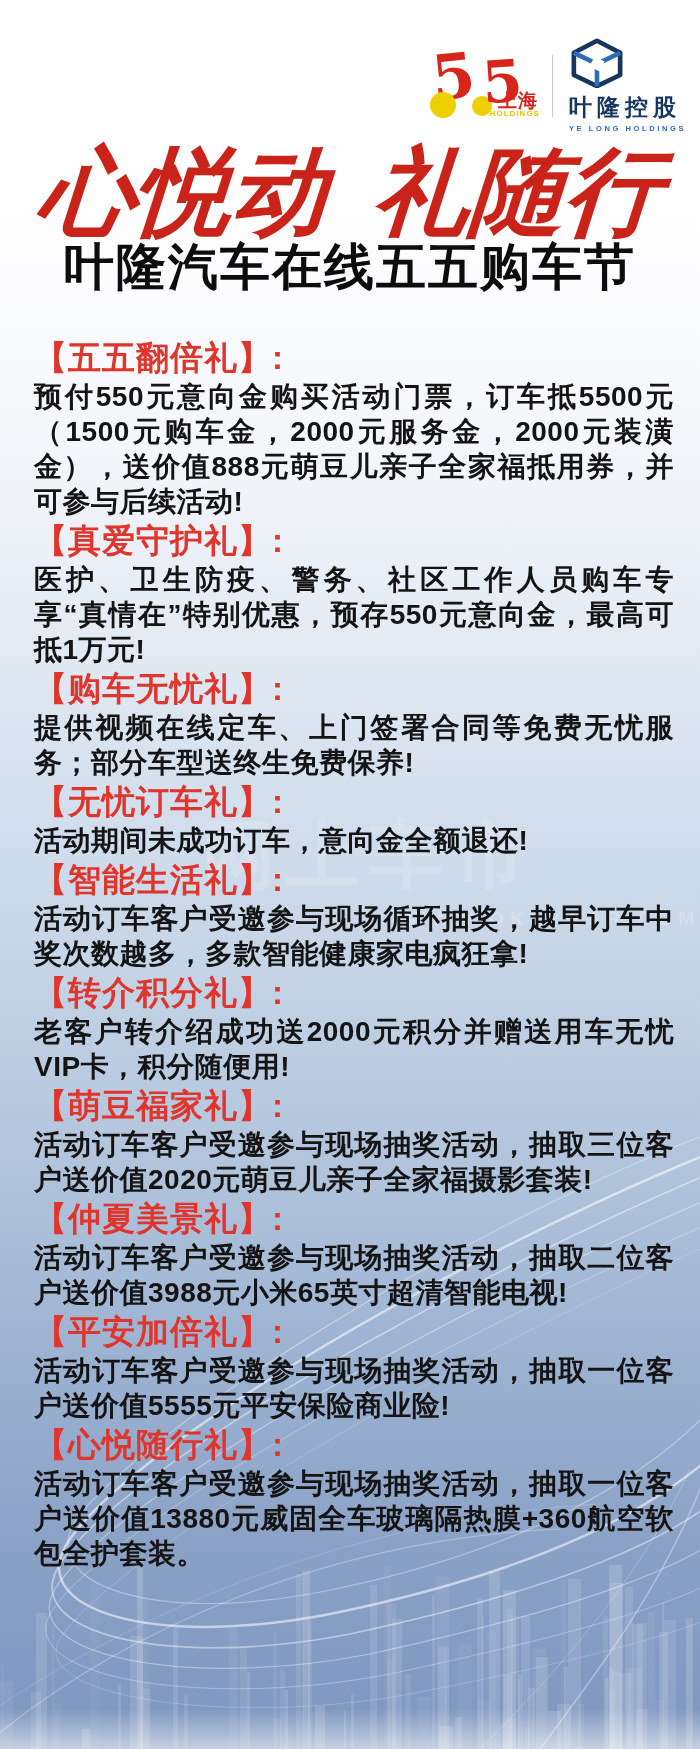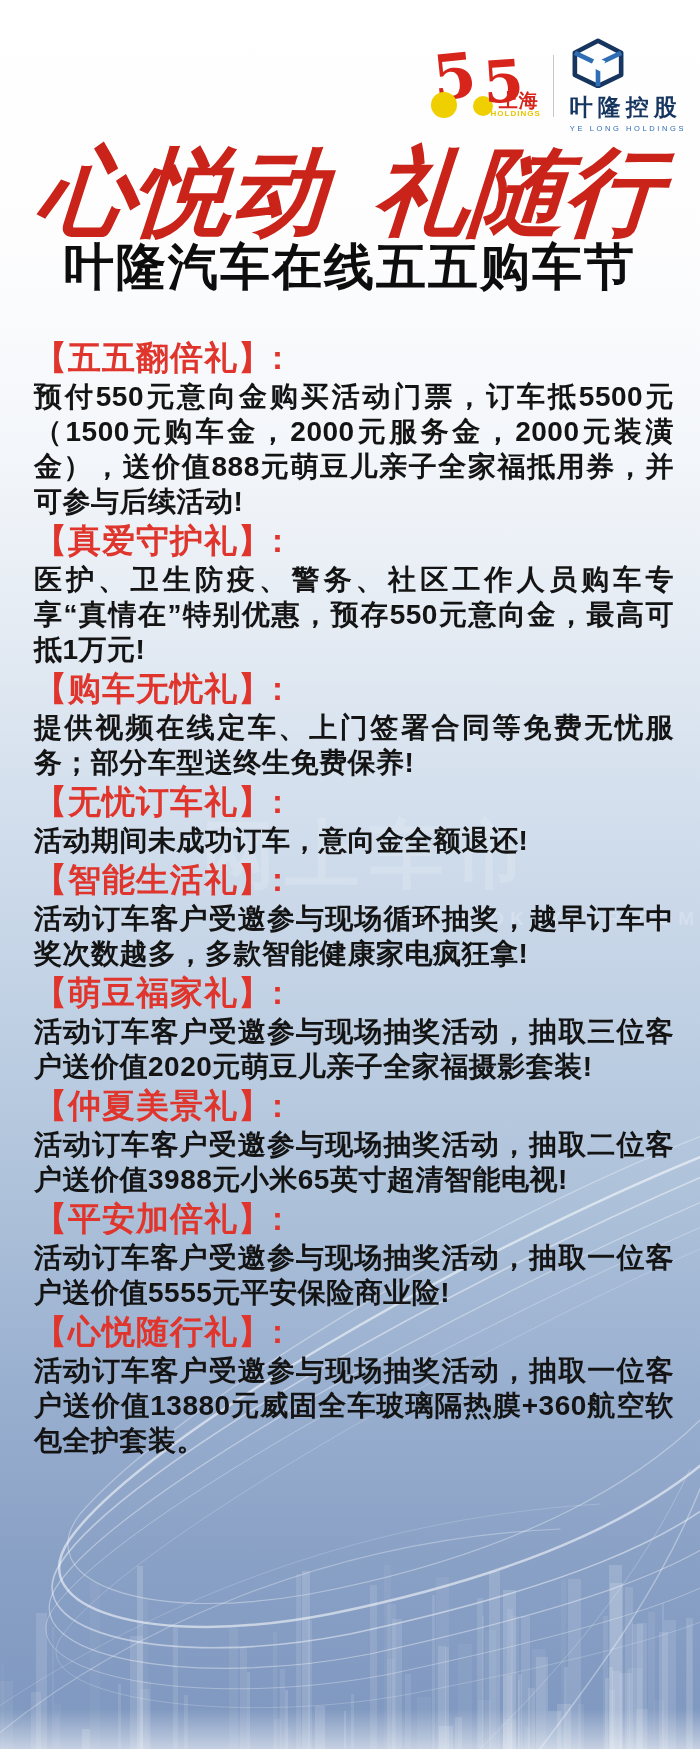--- a/index.html
+++ b/index.html
@@ -26,21 +26,21 @@
   .five.right{font-size:58px;top:2px;left:52px;transform:rotate(-4deg);}
   .dot{position:absolute;border-radius:50%;background:#f0cf00;}
   .dot.d1{width:26px;height:26px;left:0px;top:46px;}
   .dot.d3{width:20px;height:20px;left:42px;top:50px;background:#f0cf00;}
   .city-cn{position:absolute;right:-2px;top:42px;color:#d8251c;font-size:19px;font-weight:900;letter-spacing:1px;}
   .city-en{position:absolute;right:-4px;top:63px;color:#e8c400;font-size:8px;font-weight:700;letter-spacing:1px;}
   .logo-divider{width:1px;height:62px;background:#c7c7c7;}
   .yelong{display:flex;flex-direction:column;align-items:flex-start;}
   .cube{width:56px;height:50px;}
   .company-cn{margin-top:4px;color:#16355f;font-size:23px;font-weight:700;letter-spacing:5px;white-space:nowrap;}
-  .company-en{margin-top:1px;color:#2f6eb5;font-size:7.5px;font-weight:400;letter-spacing:2.6px;white-space:nowrap;}
+  .company-en{margin-top:1px;color:#2f6eb5;font-size:7.5px;font-weight:700;letter-spacing:2.6px;white-space:nowrap;}
   
   .calligraphy{
     position:absolute;top:142px;left:0;right:0;
     display:flex;justify-content:center;gap:46px;
     color:#c9231a;
     font-family:"DejaVu Serif","Liberation Serif",serif;
     font-style:italic;font-weight:900;font-size:96px;line-height:1.05;
     transform:skewX(-4deg);
     z-index:3;white-space:nowrap;
   }
@@ -129,20 +129,24 @@
         <div class="section-heading">【购车无忧礼】:</div>
         <div class="section-body">提供视频在线定车、上门签署合同等免费无忧服务；部分车型送终生免费保养!</div>
       </div>
       <div>
         <div class="section-heading">【无忧订车礼】:</div>
         <div class="section-body">活动期间未成功订车，意向金全额退还!</div>
       </div>
       <div>
         <div class="section-heading">【智能生活礼】:</div>
         <div class="section-body">活动订车客户受邀参与现场循环抽奖，越早订车中奖次数越多，多款智能健康家电疯狂拿!</div>
+      </div>
+      <div>
+        <div class="section-heading">【转介积分礼】:</div>
+        <div class="section-body">老客户转介绍成功送2000元积分并赠送用车无忧VIP卡，积分随便用!</div>
       </div>
       <div>
         <div class="section-heading">【萌豆福家礼】:</div>
         <div class="section-body">活动订车客户受邀参与现场抽奖活动，抽取三位客户送价值2020元萌豆儿亲子全家福摄影套装!</div>
       </div>
       <div>
         <div class="section-heading">【仲夏美景礼】:</div>
         <div class="section-body">活动订车客户受邀参与现场抽奖活动，抽取二位客户送价值3988元小米65英寸超清智能电视!</div>
       </div>
       <div>

